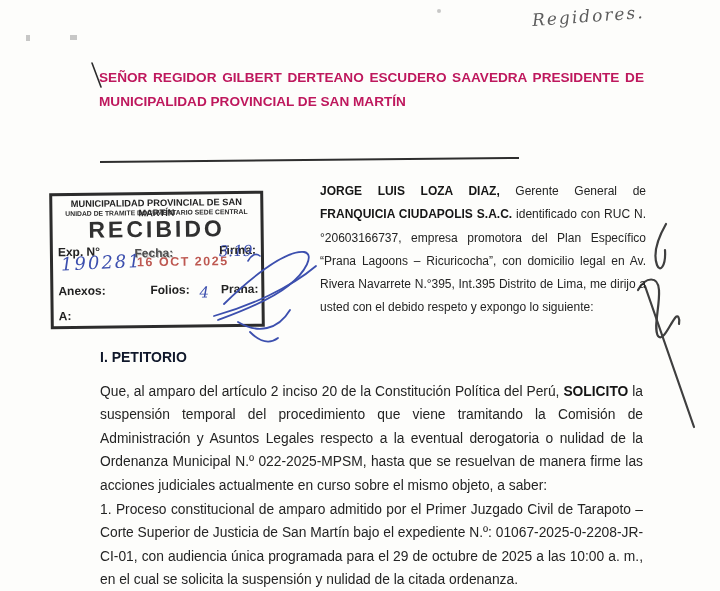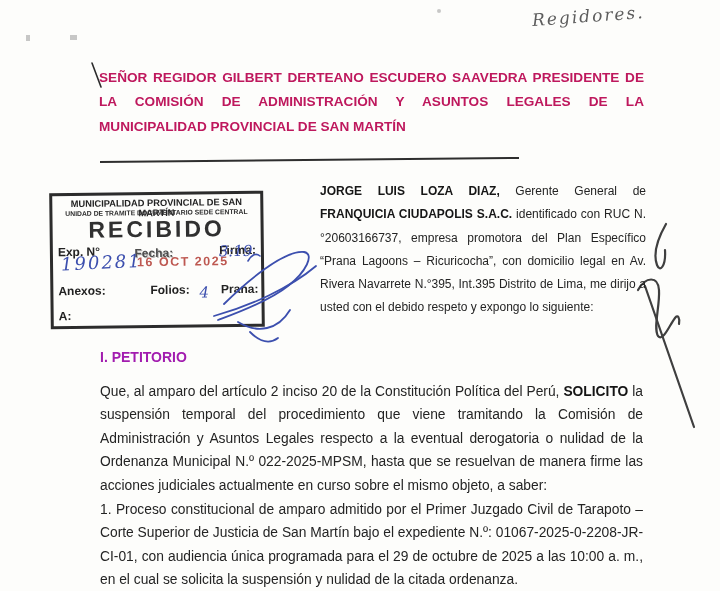--- a/index.html
+++ b/index.html
@@ -74,21 +74,21 @@
   
   .intro {
     position: absolute; left: 320px; top: 180px; width: 326px;
     font-size: 12px; line-height: 23.3px; text-align: justify; color: #242424;
   }
   .intro b { color: #161616; }
 
   
   .petitorio-heading {
     position: absolute; left: 100px; top: 349px;
-    font-weight: bold; font-size: 14px; color: #a21caf;
+    font-weight: bold; font-size: 14px; color: #0f172a;
   }
   .para {
     position: absolute; left: 100px; width: 543px;
     font-size: 13.8px; line-height: 23.4px; text-align: justify; color: #242424;
   }
   .para-1 { top: 380px; }
   .para-2 { top: 498px; }
   .para b { color: #141414; }
 </style>
 </head>
@@ -101,21 +101,20 @@
   <div class="speck s3"></div>
 
   <div class="hand-note">Regidores.</div>
 
   <svg class="sig-svg" style="left:88px; top:61px;" width="16" height="28" viewBox="0 0 16 28">
     <path d="M 4 2 L 13 26" stroke="#2b2b2b" stroke-width="1.6" fill="none" stroke-linecap="round"></path>
   </svg>
 
   <div class="header">
     <div class="hline just">SEÑOR REGIDOR GILBERT DERTEANO ESCUDERO SAAVEDRA PRESIDENTE DE</div>
-    <div class="hline just">LA COMISIÓN DE ADMINISTRACIÓN Y ASUNTOS LEGALES DE LA</div>
     <div class="hline">MUNICIPALIDAD PROVINCIAL DE SAN MARTÍN</div>
   </div>
 
   <div class="rule"></div>
 
   <div class="stamp">
     <div class="org">MUNICIPALIDAD PROVINCIAL DE SAN MARTÍN</div>
     <div class="unit">UNIDAD DE TRAMITE DOCUMENTARIO SEDE CENTRAL</div>
     <div class="recibido">RECIBIDO</div>
     <div class="lbl lbl-exp">Exp. N°</div>

